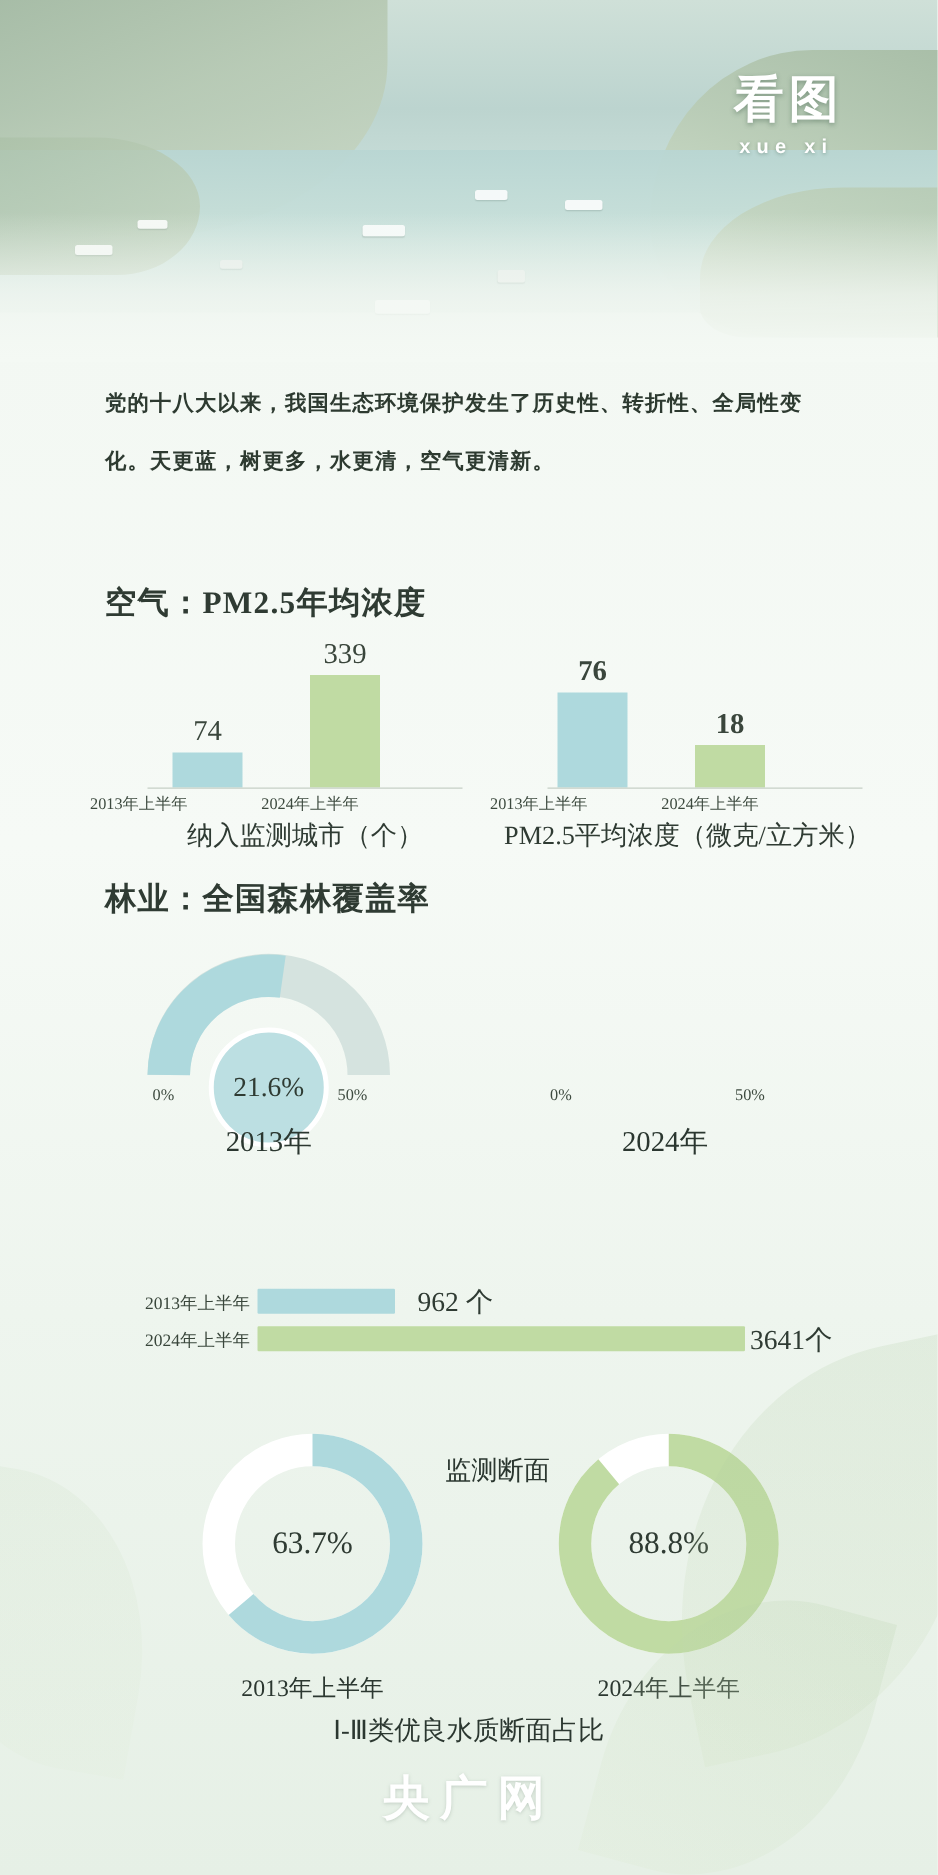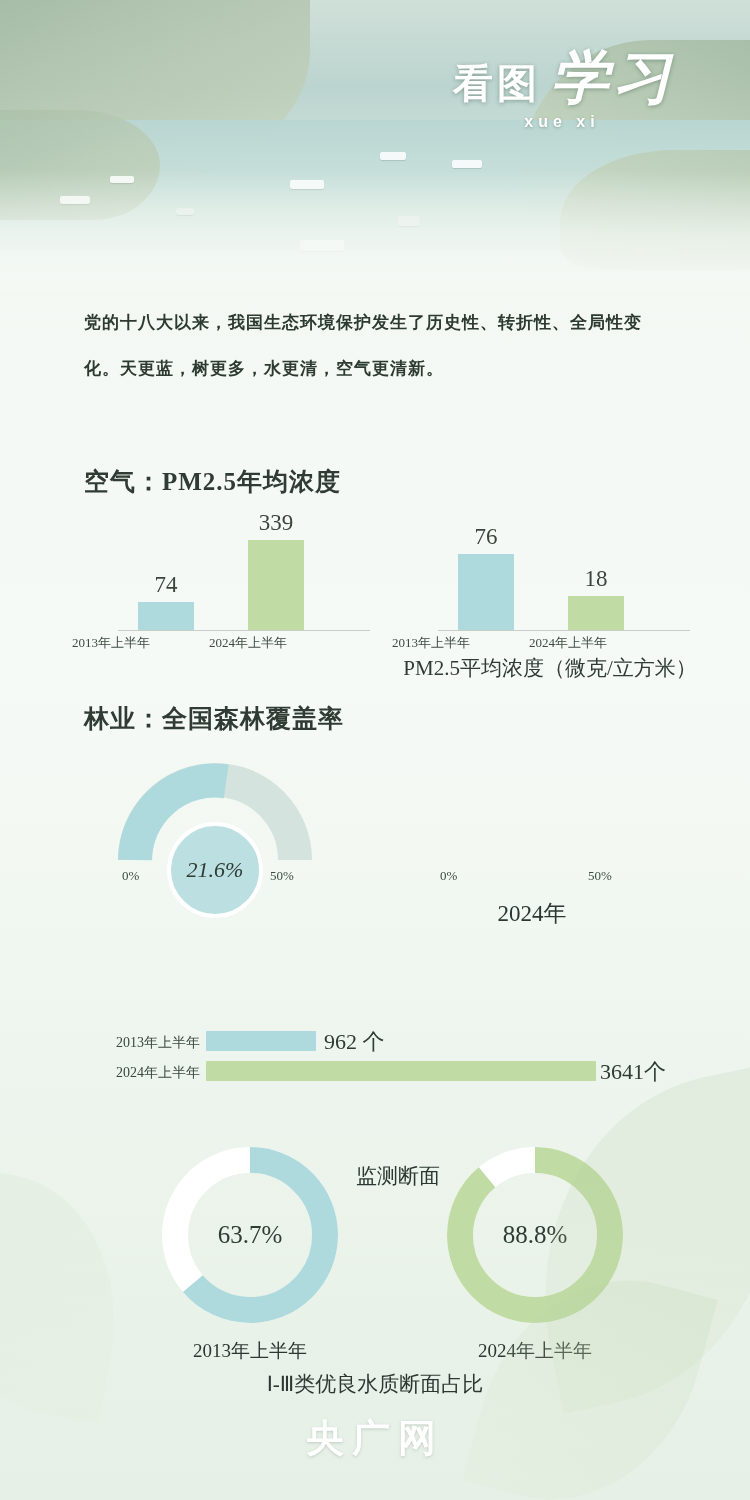--- a/index.html
+++ b/index.html
@@ -186,73 +186,74 @@
     <div class="boat" style="left:110px;top:176px;width:24px;height:7px;"></div>
     <div class="boat" style="left:60px;top:196px;width:30px;height:8px;"></div>
     <div class="boat dark" style="left:176px;top:208px;width:18px;height:7px;"></div>
 
     <div class="hero-fade"></div>
   </div>
 
   <div class="logo">
     <div class="logo-cn">
       <span class="c1">看图</span>
-      <span class="c2">学习</span>
     </div>
     <div class="logo-pinyin">xue xi</div>
   </div>
 
   <div class="lead">党的十八大以来，我国生态环境保护发生了历史性、转折性、全局性变化。天更蓝，树更多，水更清，空气更清新。</div>
 
   <div class="section-title" style="top:465px;">空气：PM2.5年均浓度</div>
 
   <div class="barbox" style="left:120px;top:520px;width:250px;height:110px;">
     <div class="bar" style="left:18px;width:56px;height:28px;background:#aed9dd;"></div>
     <div class="bar-val" style="left:18px;width:56px;bottom:32px;margin-top:41px;">74</div>
     <div class="bar" style="left:128px;width:56px;height:90px;background:#c0dba3;"></div>
     <div class="bar-val" style="left:128px;width:56px;bottom:94px;">339</div>
   </div>
   <div class="axis-line" style="left:118px;top:630px;width:252px;"></div>
   <div class="bar-cap" style="left:46px;top:634px;">2013年上半年</div>
   <div class="bar-cap" style="left:183px;top:634px;">2024年上半年</div>
-
-  <div class="barbox" style="left:440px;top:520px;width:250px;height:110px;">
+  <div class="grp-cap" style="left:118px;top:654px;width:252px;">纳入监测城市（个）</div>
+
+  <div class="barbox" style="left:428px;top:520px;width:250px;height:110px;font-weight:bold;">
     <div class="bar" style="left:18px;width:56px;height:76px;background:#aed9dd;"></div>
     <div class="bar-val" style="left:18px;width:56px;bottom:80px;">76</div>
     <div class="bar" style="left:128px;width:56px;height:34px;background:#c0dba3;"></div>
     <div class="bar-val" style="left:128px;width:56px;bottom:38px;">18</div>
   </div>
   <div class="axis-line" style="left:438px;top:630px;width:252px;"></div>
   <div class="bar-cap" style="left:366px;top:634px;">2013年上半年</div>
   <div class="bar-cap" style="left:503px;top:634px;">2024年上半年</div>
   <div class="grp-cap" style="left:390px;top:654px;width:320px;">PM2.5平均浓度（微克/立方米）</div>
 
   <div class="section-title" style="top:702px;">林业：全国森林覆盖率</div>
 
   <div class="gauge" style="left:115px;top:760px;">
     <div class="svgwrap">
       <svg width="200" height="110" viewBox="0 0 200 110">
         <path d="M20 100 A80 80 0 0 1 180 100" fill="none" stroke="#d5e3df" stroke-width="34"></path>
         <path d="M20 100 A80 80 0 0 1 111.2 21.4" fill="none" stroke="#aed9dd" stroke-width="34"></path>
       </svg>
     </div>
-    <div class="gauge-center" style="background:#bcdfe2;border:4px solid #ffffff;font-style:italic;">21.6%</div>
+    <div class="gauge-center" style="background:#bcdfe2;border:4px solid #ffffff;">21.6%</div>
   </div>
   <div class="gauge-tick" style="left:122px;top:868px;">0%</div>
   <div class="gauge-tick" style="left:270px;top:868px;">50%</div>
+  <div class="gauge-label" style="left:115px;top:898px;">2013年</div>
 
   <div class="gauge-tick" style="left:440px;top:868px;">0%</div>
   <div class="gauge-tick" style="left:588px;top:868px;">50%</div>
   <div class="gauge-label" style="left:432px;top:898px;">2024年</div>
 
 
   <div>
     <div class="hbar-label" style="left:80px;top:1034px;">2013年上半年</div>
     <div class="hbar" style="left:206px;top:1031px;width:110px;background:#aed9dd;"></div>
-    <div class="hbar-val" style="left:324px;top:1027px;">962 个</div>
+    <div class="hbar-val" style="left:334px;top:1027px;">962 个</div>
 
     <div class="hbar-label" style="left:80px;top:1064px;">2024年上半年</div>
     <div class="hbar" style="left:206px;top:1061px;width:390px;background:#c0dba3;"></div>
     <div class="hbar-val" style="left:600px;top:1057px;">3641个</div>
 
     <div class="caption-center" style="top:1162px;padding-left:23px;">监测断面</div>
   </div>
 
   <div class="donut" style="left:155px;top:1140px;">
     <svg width="190" height="190" viewBox="0 0 190 190">

